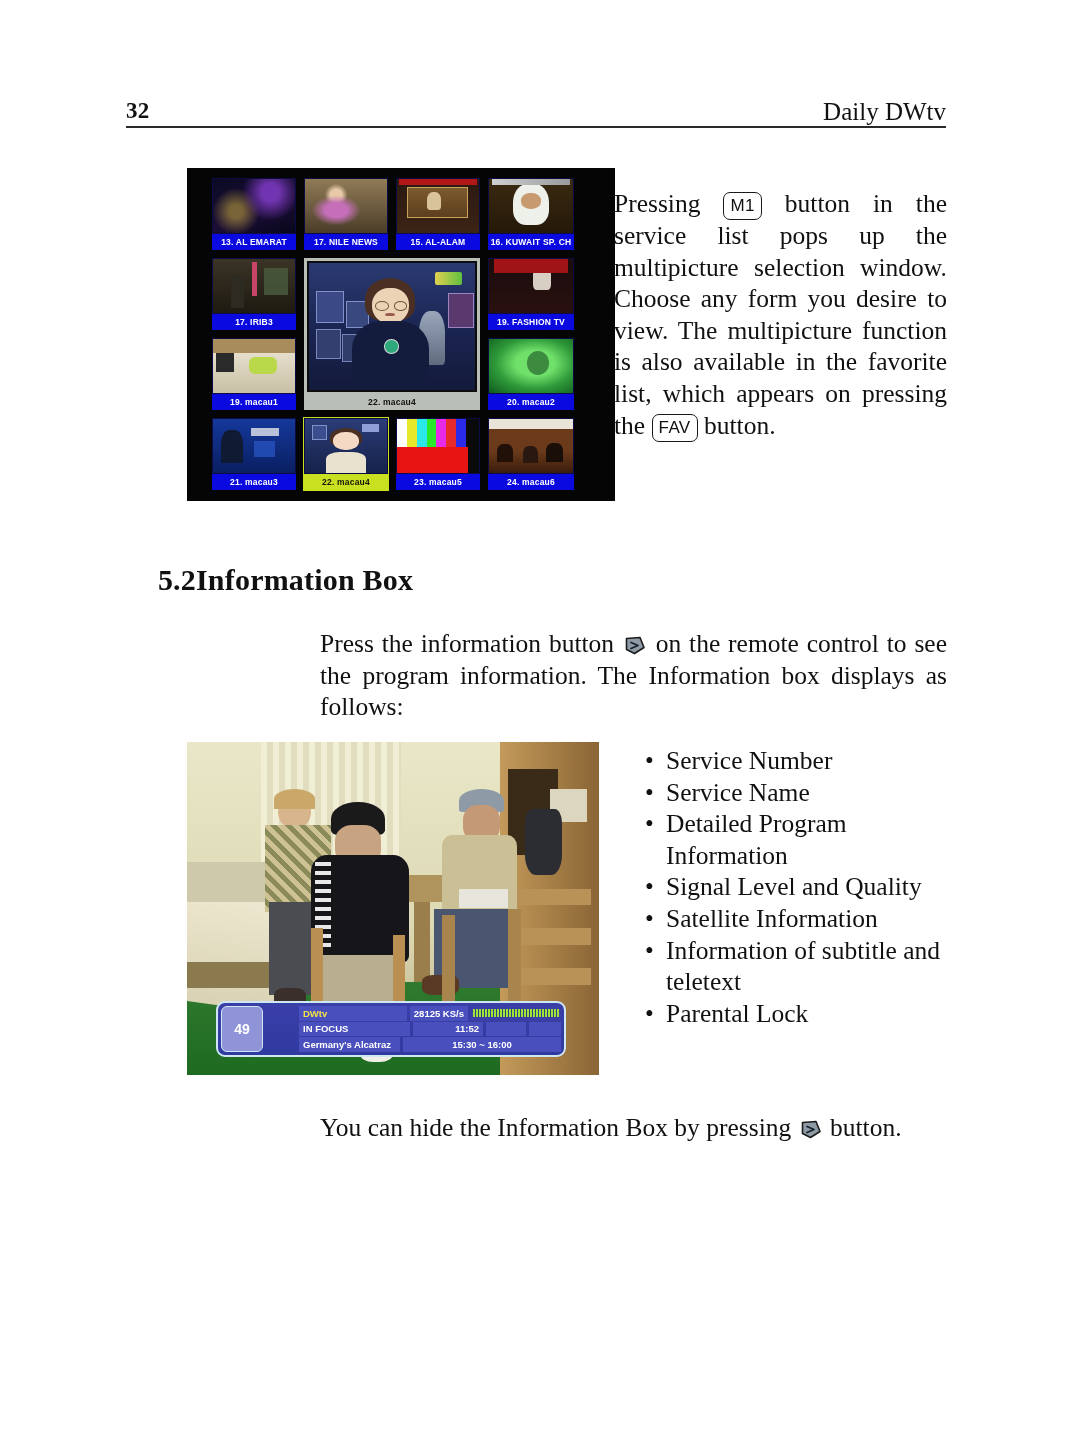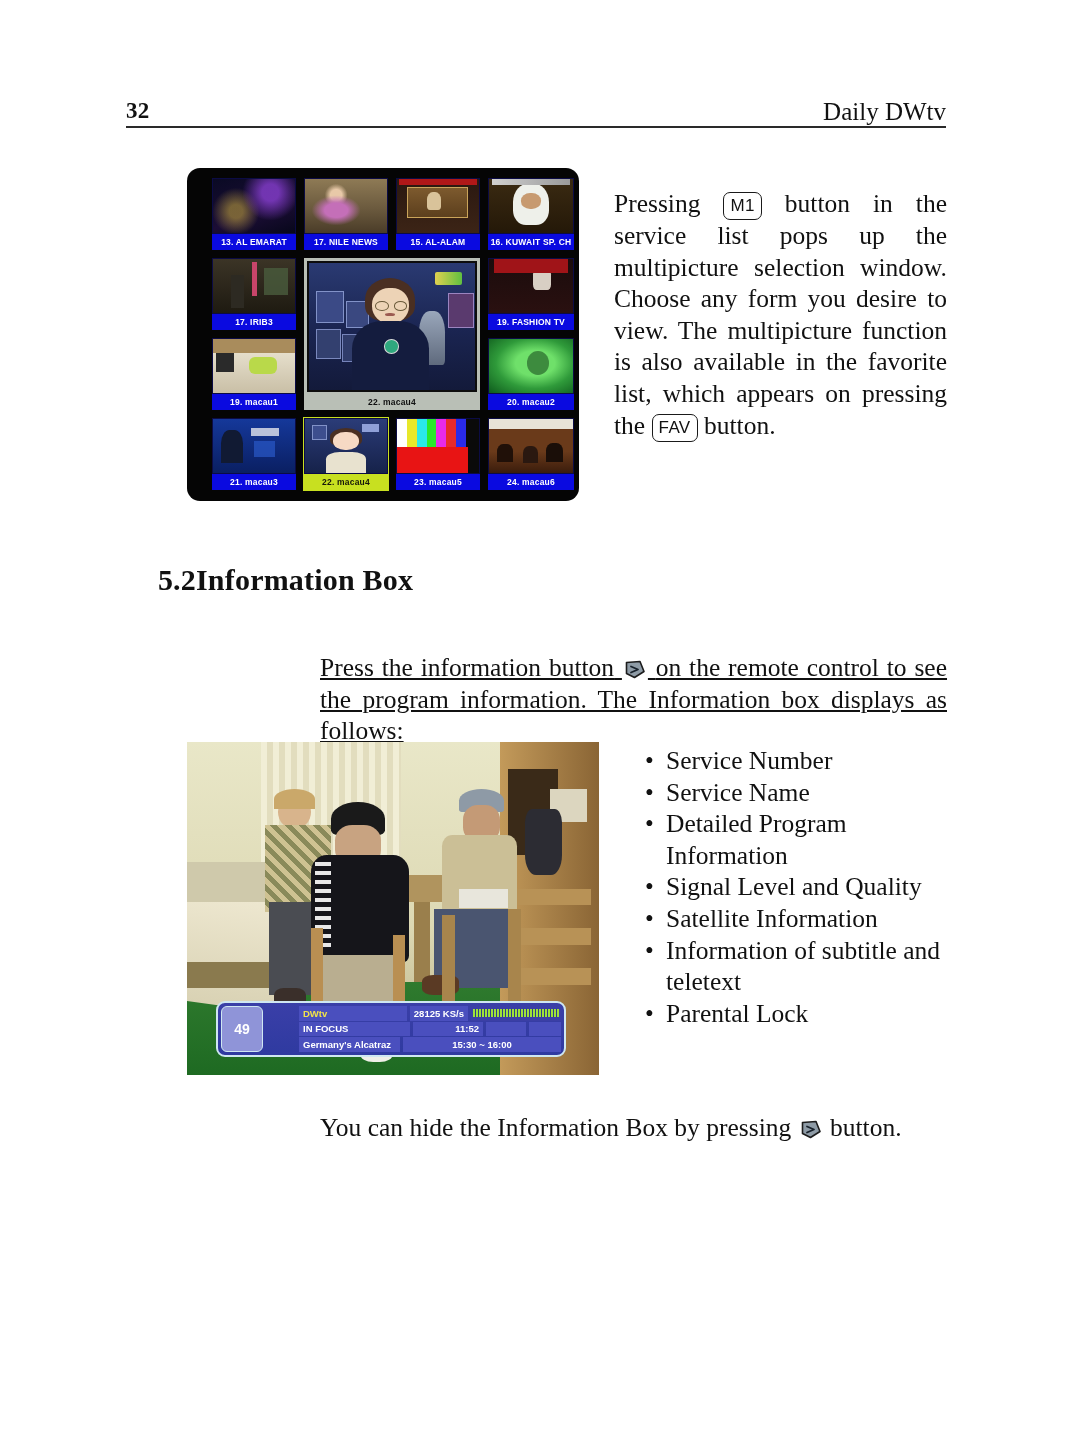--- a/index.html
+++ b/index.html
@@ -89,25 +89,24 @@
     top: 179px;
     width: 333px;
     margin-top: 9px;
   }
 
   
   .mp-shot {
     position: absolute;
     left: 187px;
     top: 168px;
-    width: 392px;
+    width: 428px;
     height: 333px;
     background: #050505;
     overflow: hidden;
-    border-radius: 13px;
   }
   .mp-grid {
     position: absolute;
     left: 25px;
     top: 10px;
     width: 362px;
     height: 310px;
   }
   .tile {
     position: absolute;
@@ -167,23 +166,22 @@
     font-size: 30px;
     font-weight: bold;
     letter-spacing: 0.2px;
   }
   .sec-heading .sec-num { display:inline-block; width: 68px; text-align: right; }
 
   
   .info-para {
     position: absolute;
     left: 320px;
-    top: 652px;
+    top: 628px;
     width: 627px;
-    text-decoration: underline;
   }
 
   
   .bullets {
     position: absolute;
     left: 641px;
     top: 745px;
     width: 312px;
     font-size: 25.5px;
     line-height: 31.6px;

